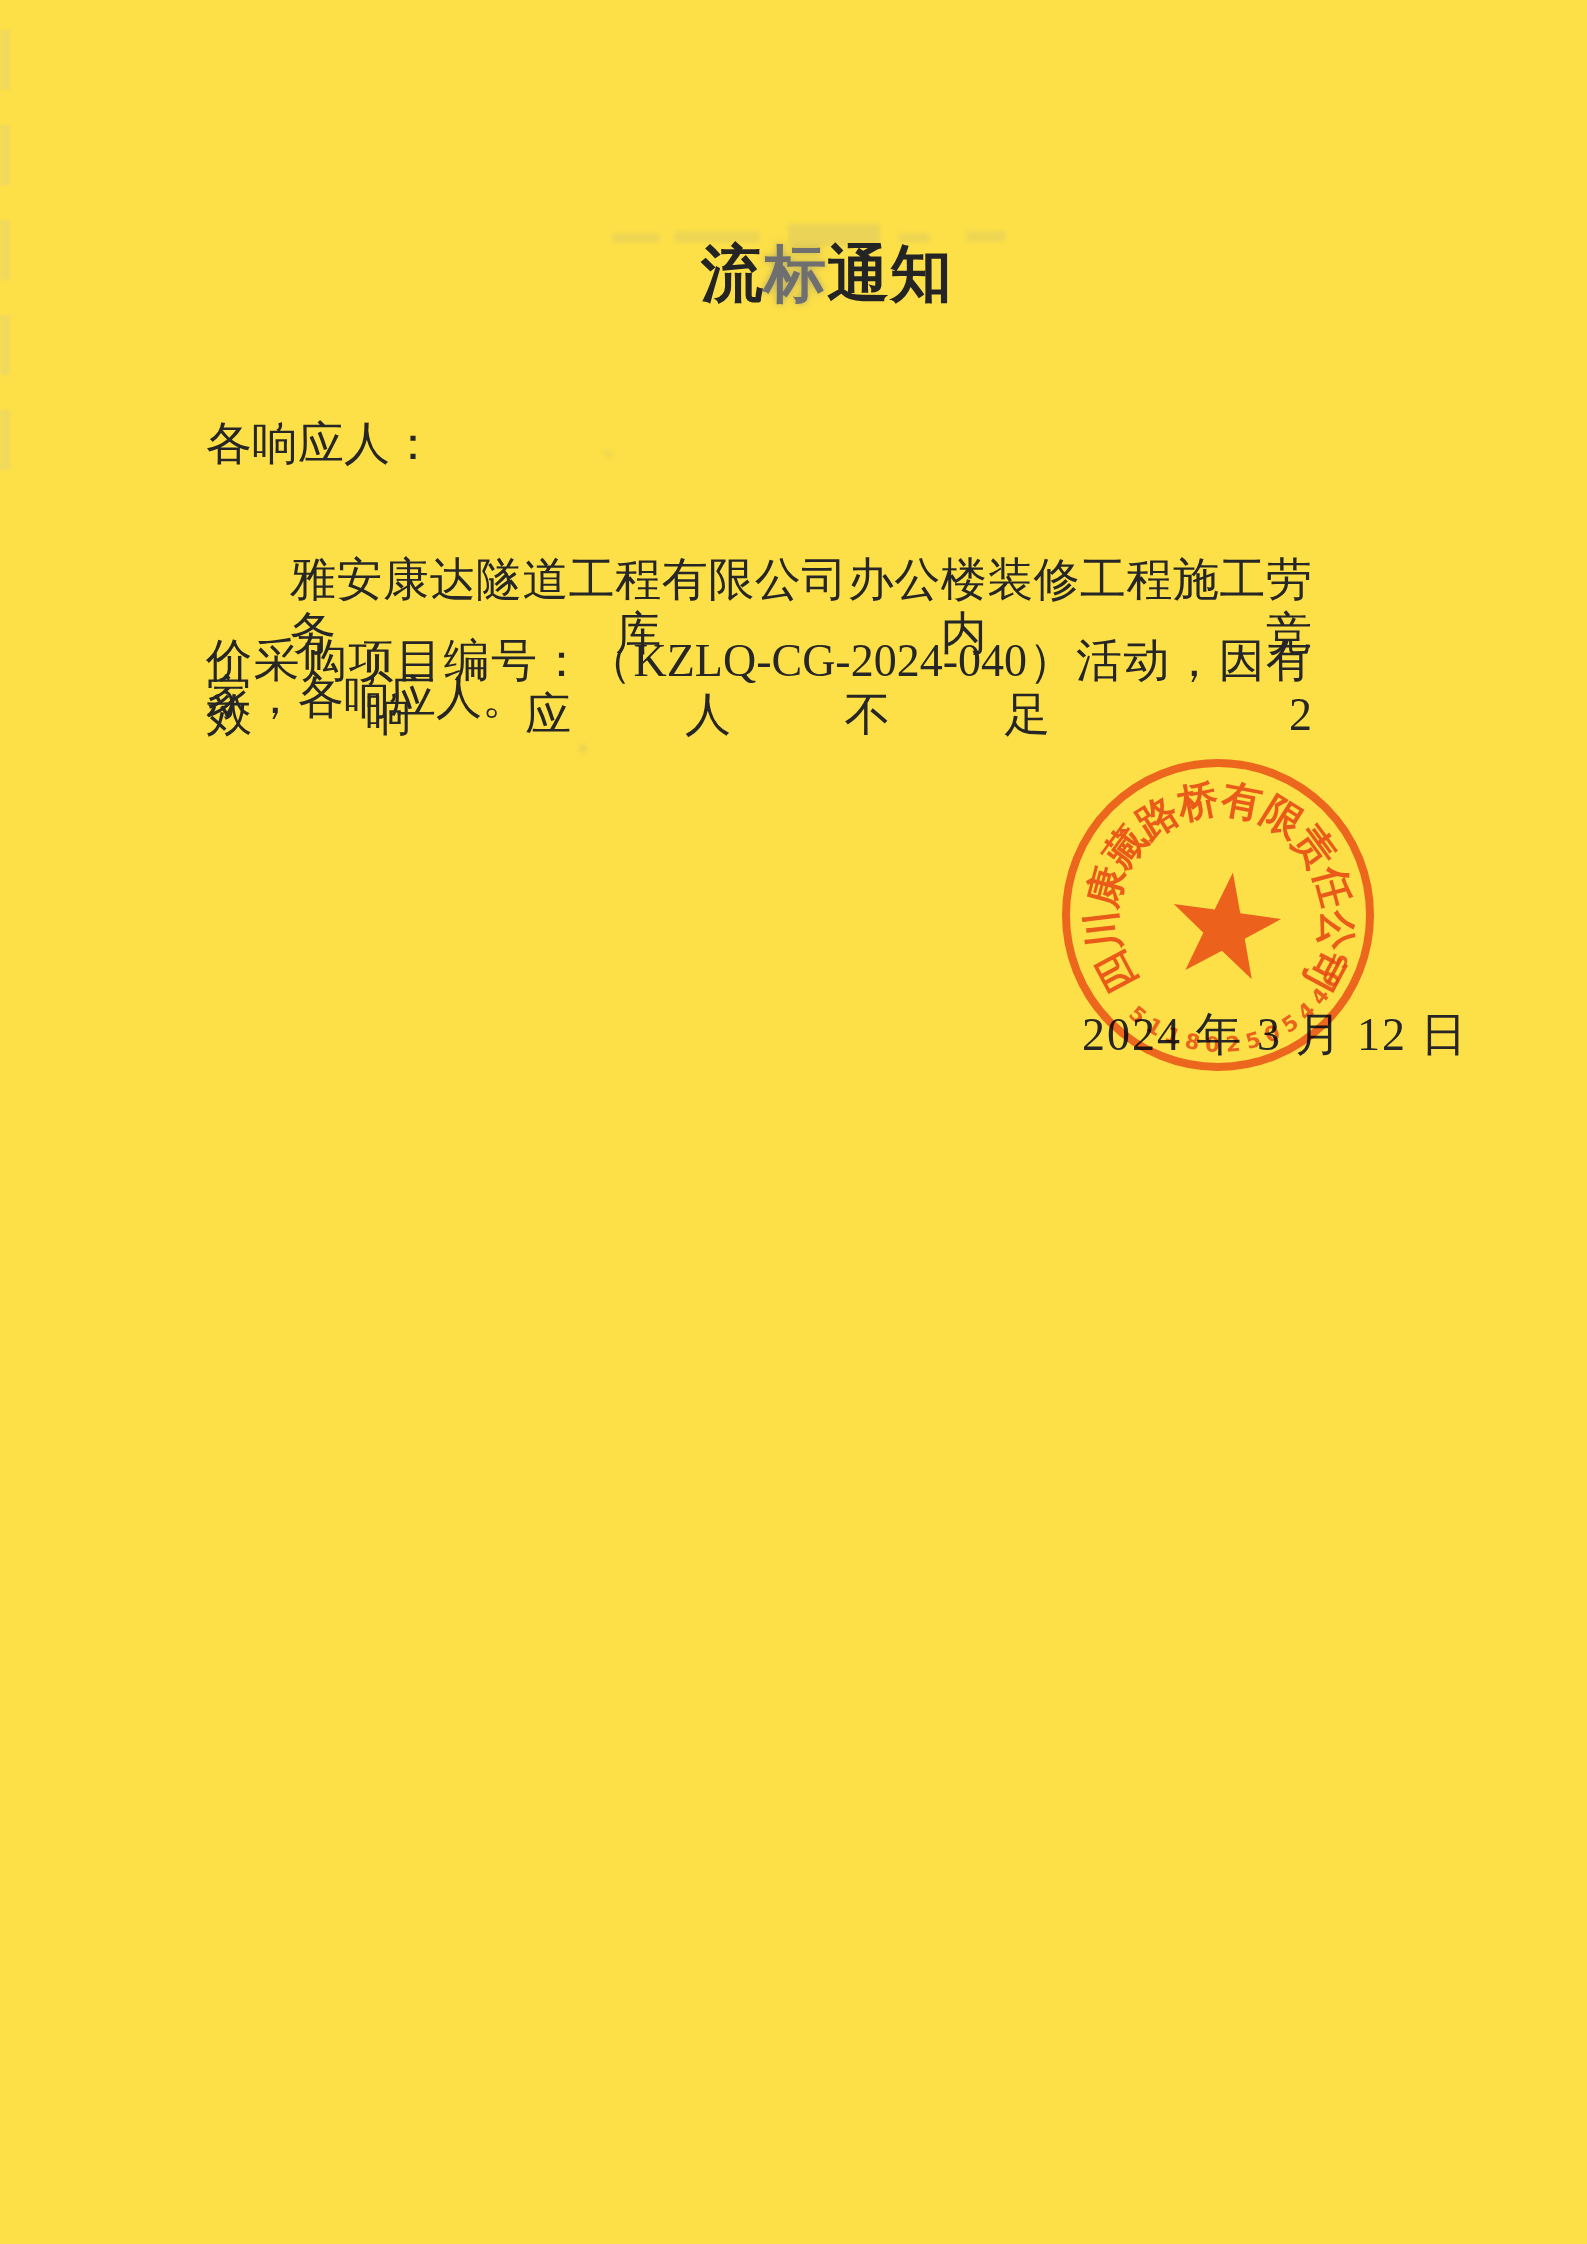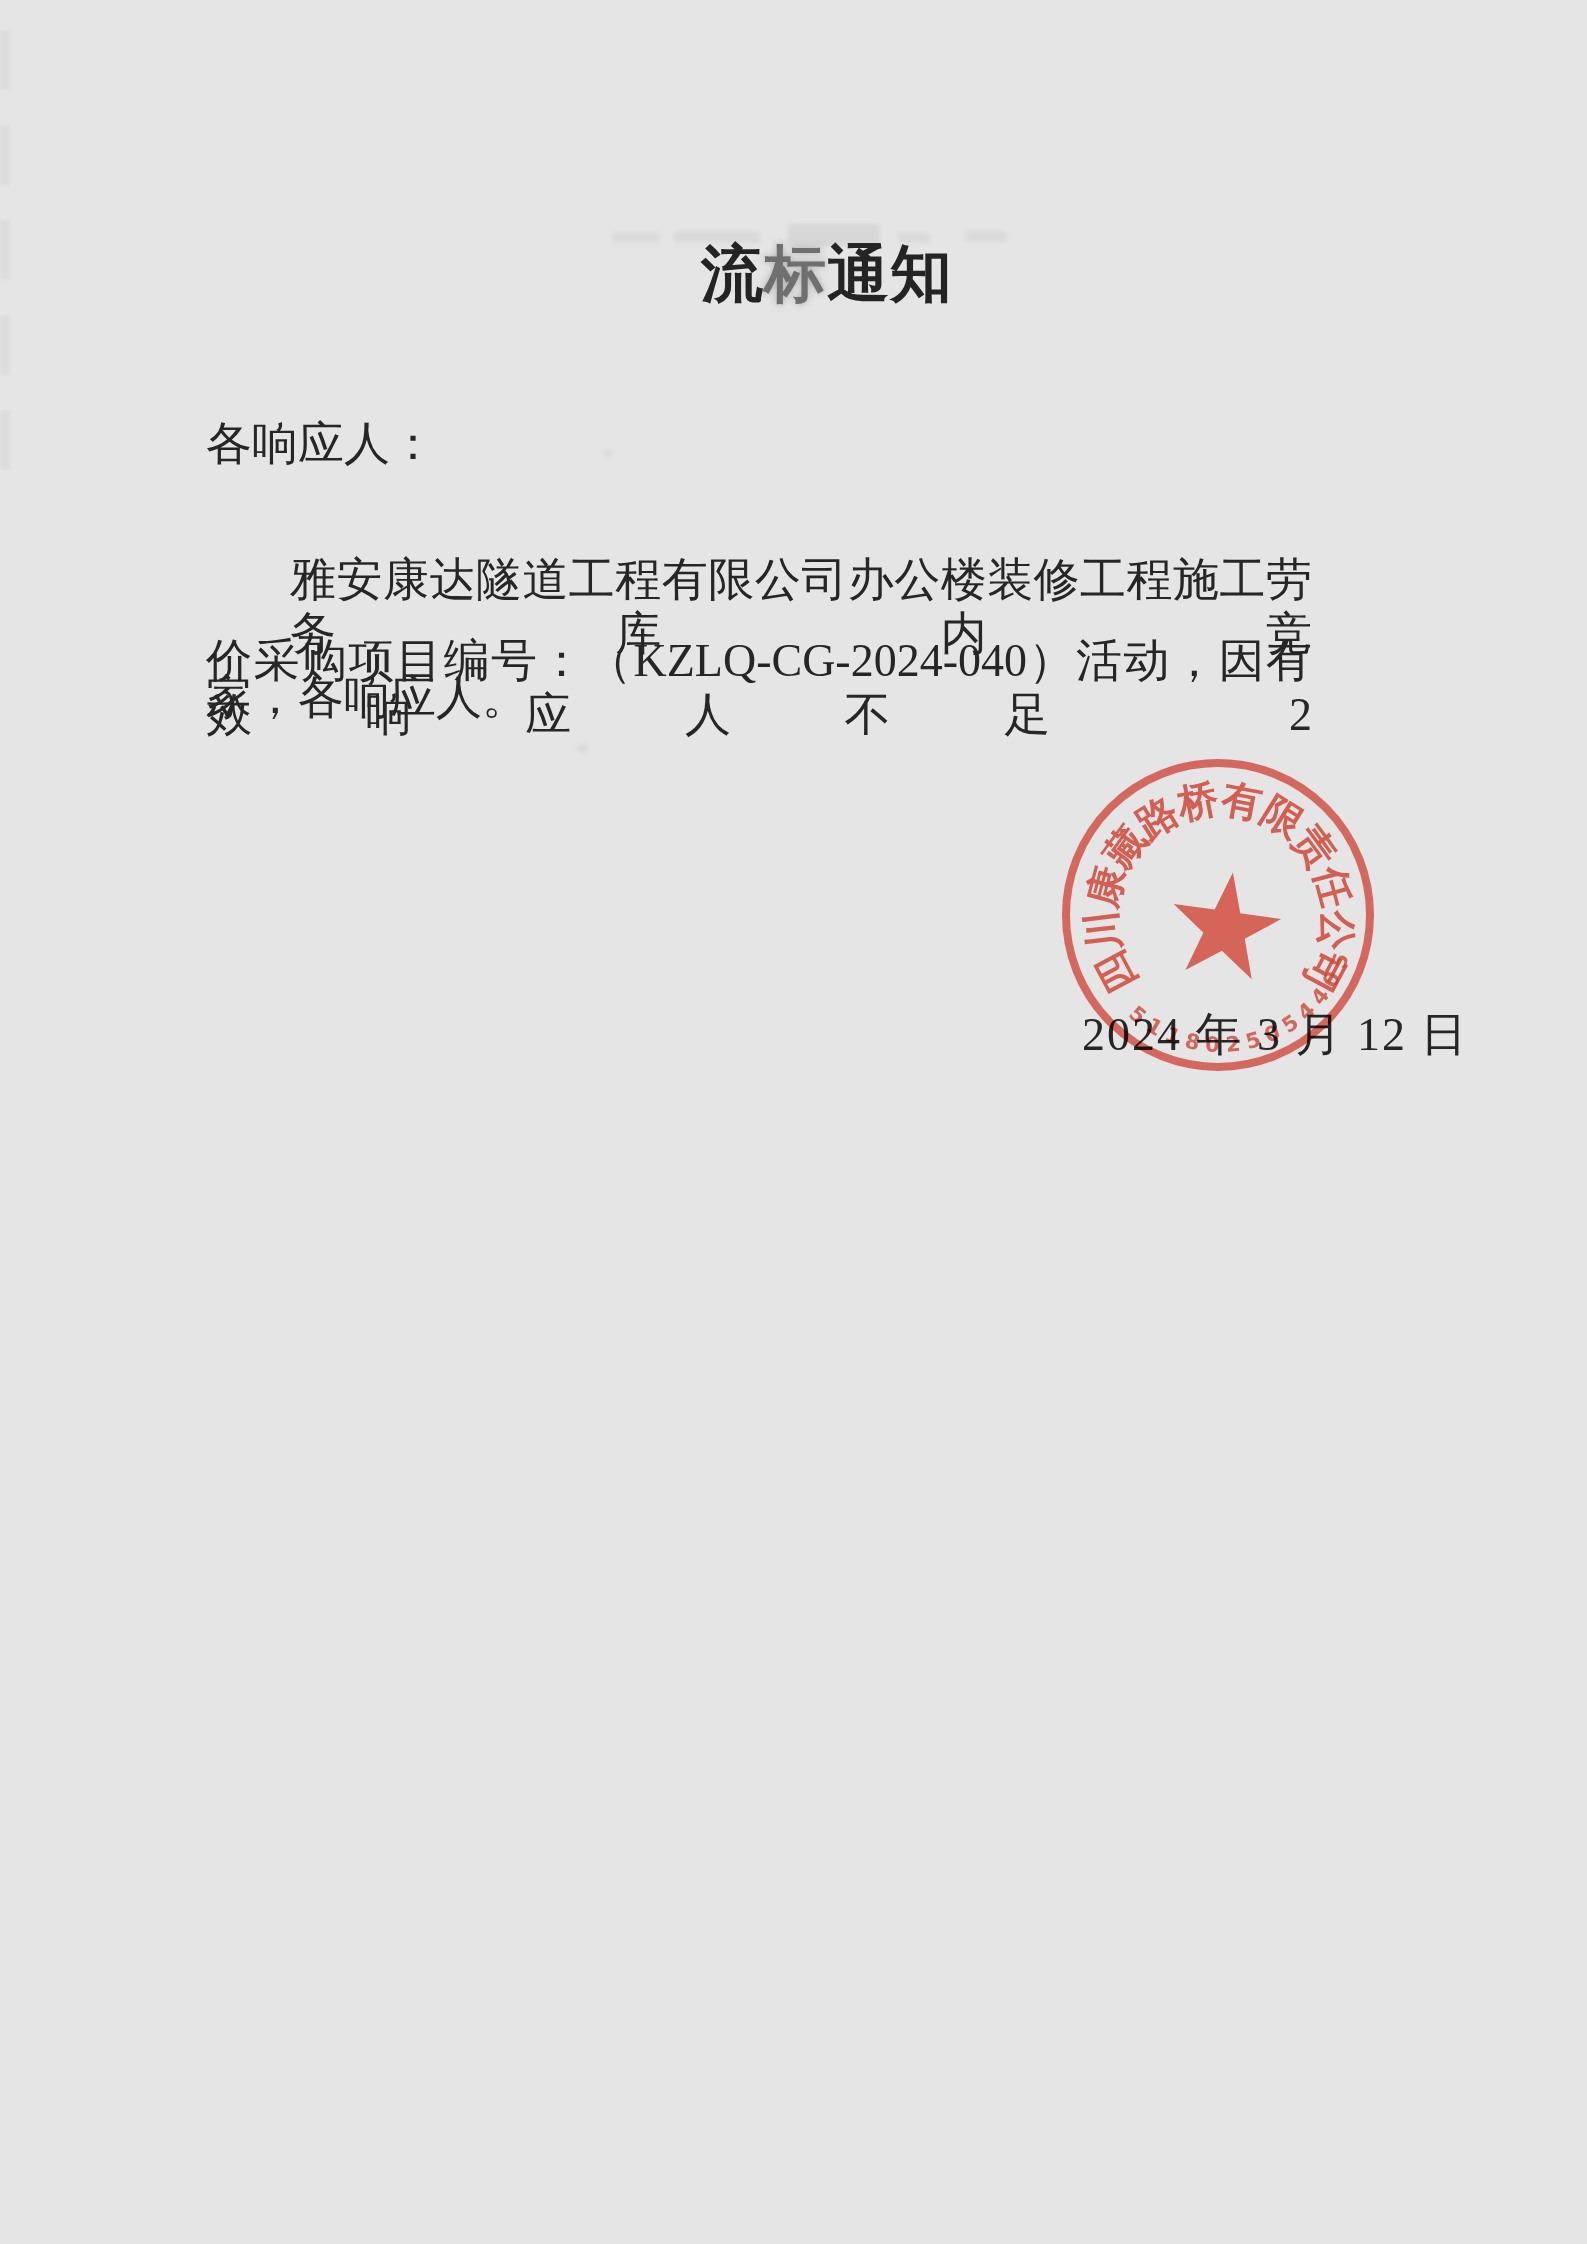--- a/index.html
+++ b/index.html
@@ -3,21 +3,21 @@
 <meta charset="utf-8">
 <style>
   * { margin: 0; padding: 0; box-sizing: border-box; }
   html, body { background: #ffffff; }
   body { font-family: "Liberation Serif", "DejaVu Serif", serif; }
 
   .page {
     position: relative;
     width: 1587px;
     height: 2244px;
-    background: #e5e5e5;
+    background: #fde047;
     overflow: hidden;
     color: #262626;
   }
 
   
   .edge-band {
     position: absolute;
     left: 0; top: 30px;
     width: 10px; height: 470px;
     background: repeating-linear-gradient(

